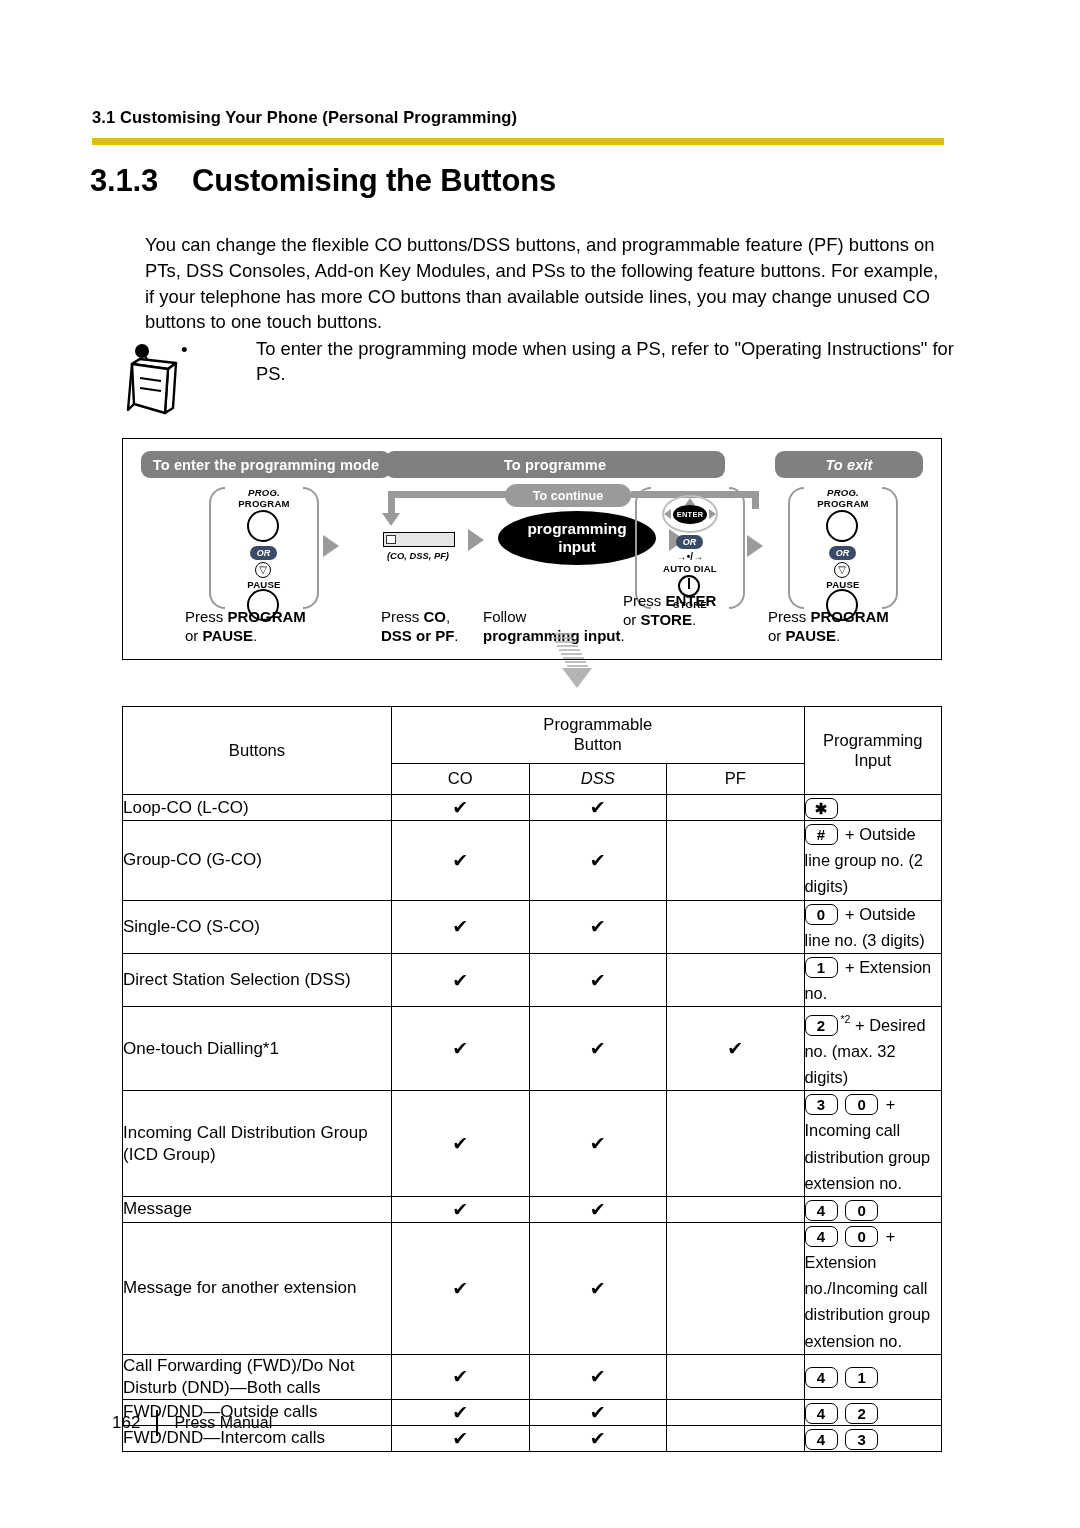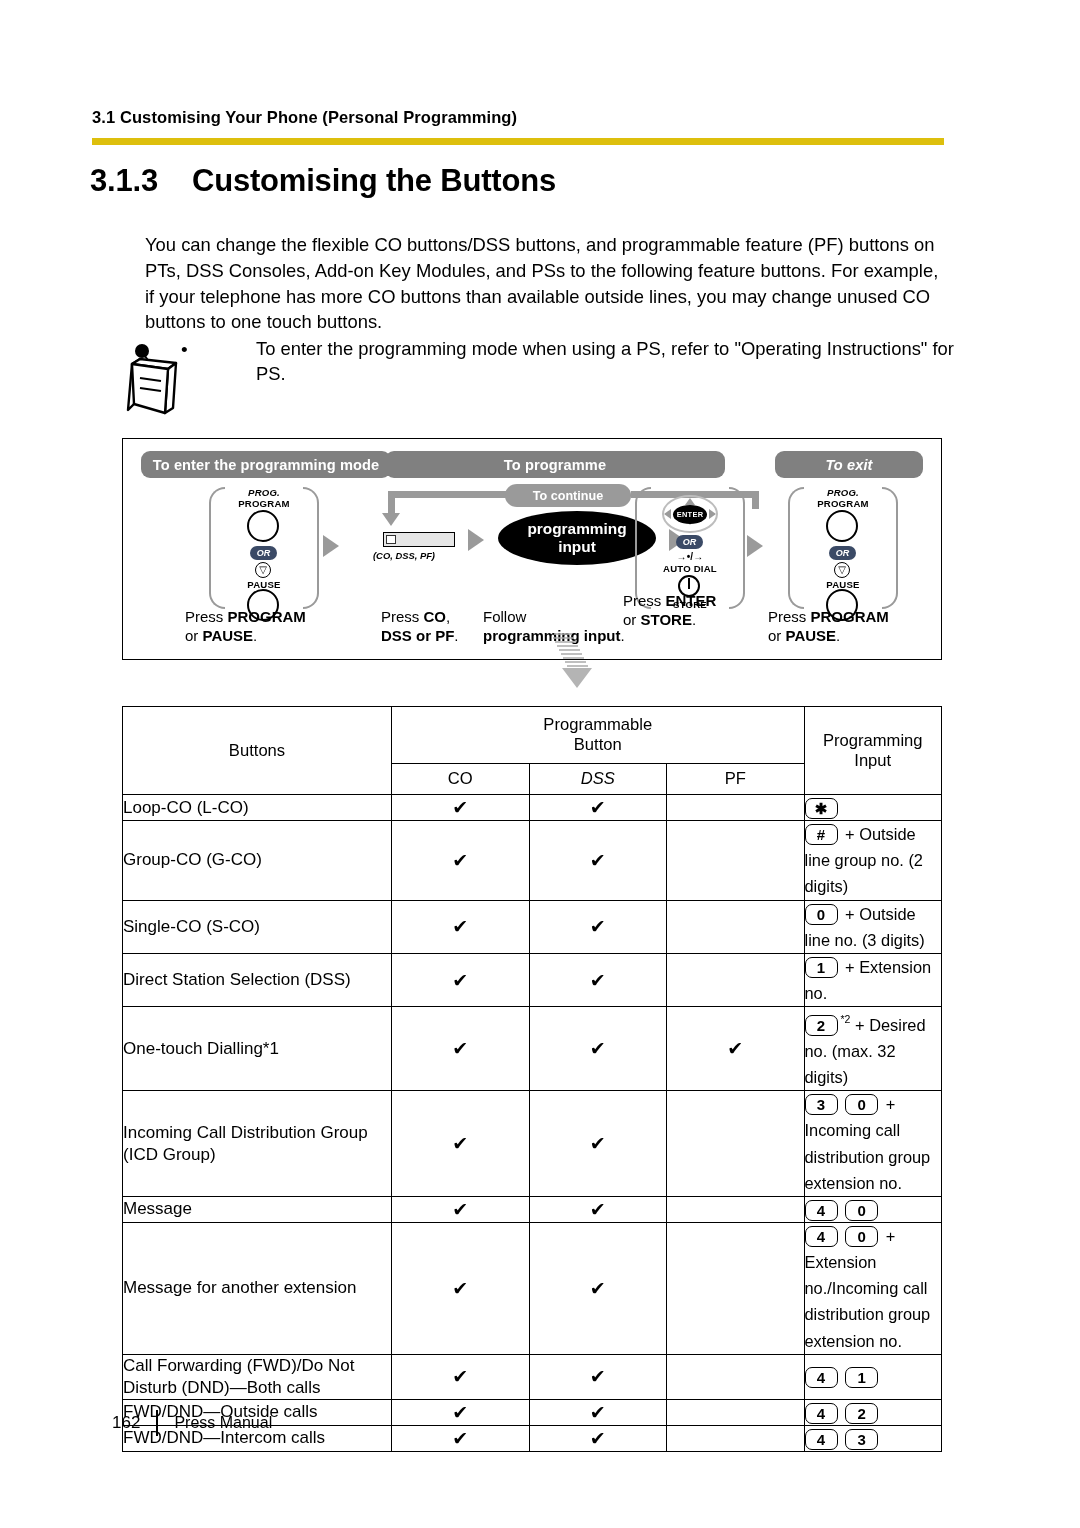--- a/index.html
+++ b/index.html
@@ -242,21 +242,21 @@
     <div class="capt" style="left:62px;top:168px;">
       <div><span>Press </span><b>PROGRAM</b></div>
       <div><span>or </span><b>PAUSE</b><span>.</span></div>
     </div>
 
     <div class="bigtri" style="left:200px;top:96px;"></div>
 
     <div class="flatkey" style="left:260px;top:93px;">
         <i></i>
       </div>
-    <div class="flatcap" style="left:250px;top:111px;">(CO, DSS, PF)</div>
+    <div class="flatcap" style="left:264px;top:111px;">(CO, DSS, PF)</div>
     <div class="capt" style="left:258px;top:168px;">
       <div><span>Press </span><b>CO</b><span>,</span></div>
       <div><b>DSS or PF</b><span>.</span></div>
     </div>
 
     <div class="bigtri" style="left:345px;top:90px;"></div>
 
     <div class="ellipse" style="left:375px;top:72px;">
       <div>
         <span>programming</span><br>

